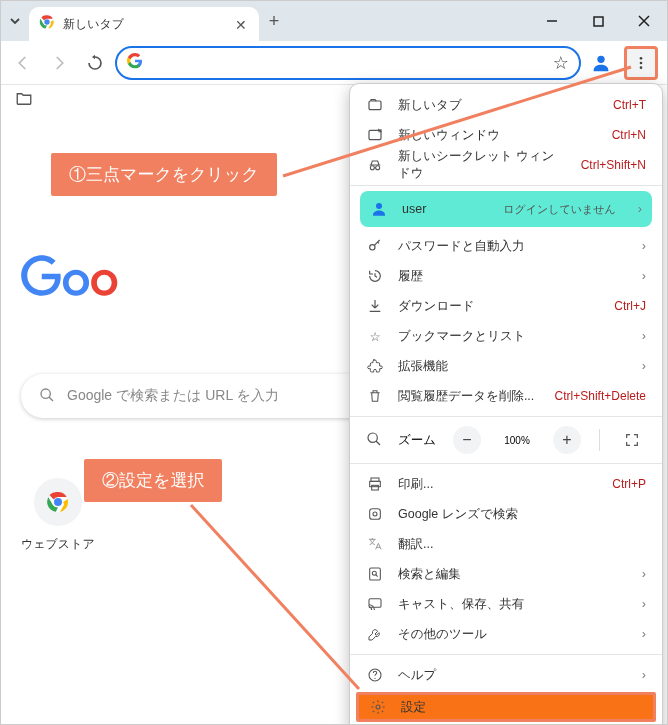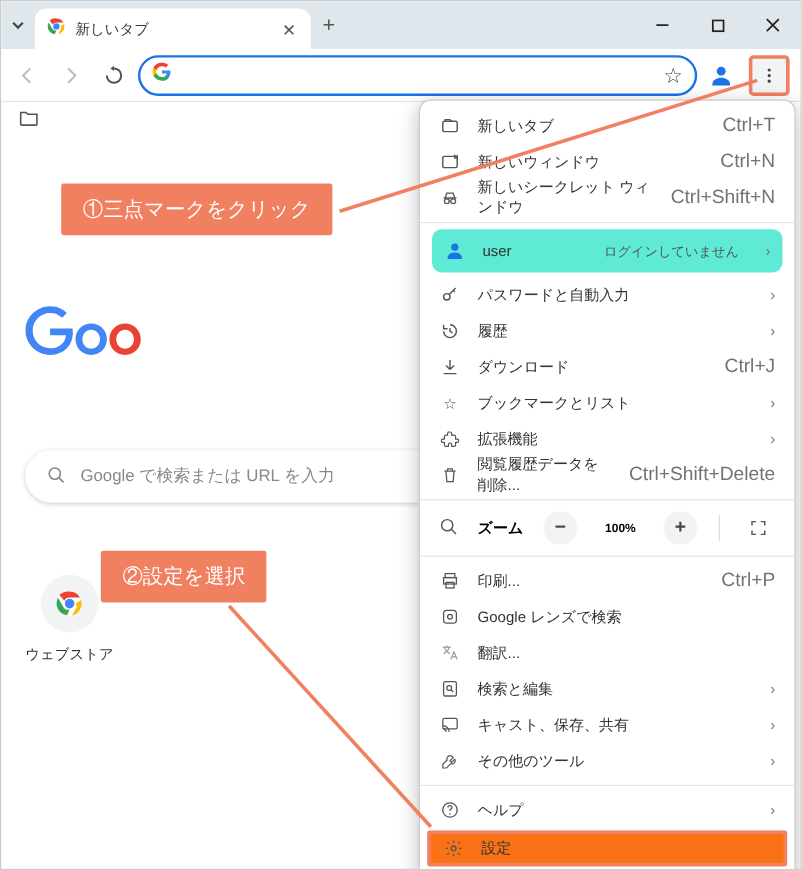--- a/index.html
+++ b/index.html
@@ -39,25 +39,25 @@
   
   .callout { position:absolute; background:#f08060; color:#fff; font-size:17px; padding:10px 18px; border-radius:2px; white-space:nowrap;}
   .c1 { top:152px; left:50px;}
   .c2 { top:458px; left:42px;margin-left:41px;}
   
   .menu { position:absolute; top:82px; right:4px; width:314px; background:#fff; border:1px solid #ccc; border-radius:10px; box-shadow:0 4px 16px rgba(0,0,0,.25); padding:6px 0; z-index:10;}
   .menu .sep{ height:1px; background:#e4e4e4; margin:5px 0;}
   .menu .item{ display:flex; align-items:center; height:30px; padding:0 16px; gap:14px; font-size:12.5px; color:#333;}
   .menu .item .ic{ width:18px; color:#555; display:flex; align-items:center; justify-content:center;}
   .menu .item .lbl{ flex:1;}
-  .menu .item .sc{ color:#737373; font-size:16px;text-align:right;}
+  .menu .item .sc{ color:#b91c1c; font-size:12px;text-align:right;}
   .menu .item .chv{ color:#777;}
   .menu .user{ background:#5eead4; border-radius:8px; margin:4px 10px; height:36px; padding:0 10px;justify-content:space-between;}
   .menu .user .badge{ font-size:11px; color:#555;}
-  .menu .zoomrow{ display:flex; align-items:center; height:36px; padding:0 16px; gap:14px; font-size:12.5px;font-weight:bold;}
+  .menu .zoomrow{ display:flex; align-items:center; height:36px; padding:0 16px; gap:14px; font-size:12.5px;}
   .menu .zoomrow .ic{width:18px;color:#555;}
   .menu .zoomrow .lbl{flex:1;}
   .menu .zoomrow .zbtn{ width:28px; height:28px; border-radius:50%; background:#f1f3f4; display:flex; align-items:center; justify-content:center; font-size:16px; color:#444;}
   .menu .zoomrow .pct{ width:44px; text-align:center; font-size:10px;}
   .menu .zoomrow .divv{width:1px;height:22px;background:#ddd;margin:0 4px;}
   .menu .highlight{ border:3px solid #f08060; border-radius:2px; margin:2px 6px; padding-left:10px;}
   
   svg.overlay{position:absolute;top:0;left:0;pointer-events:none;z-index:20;}
 </style>
 </head>

